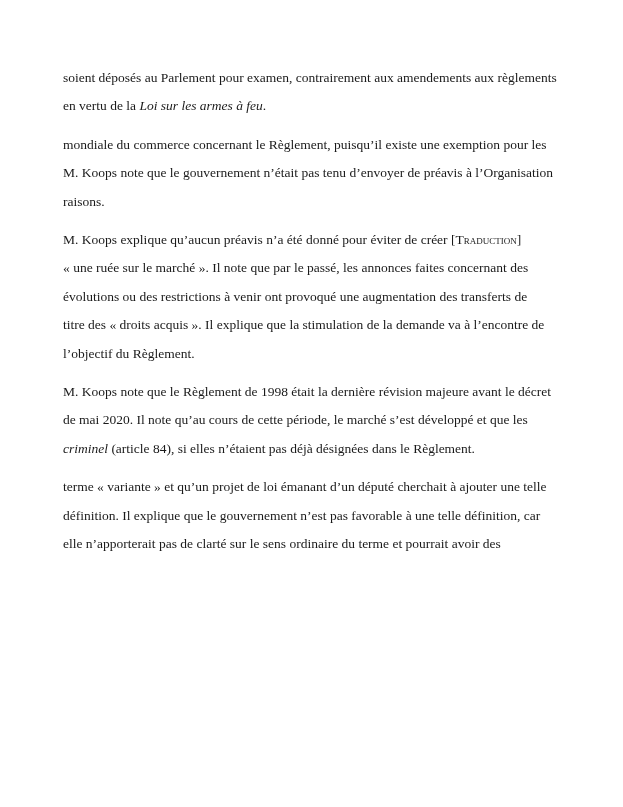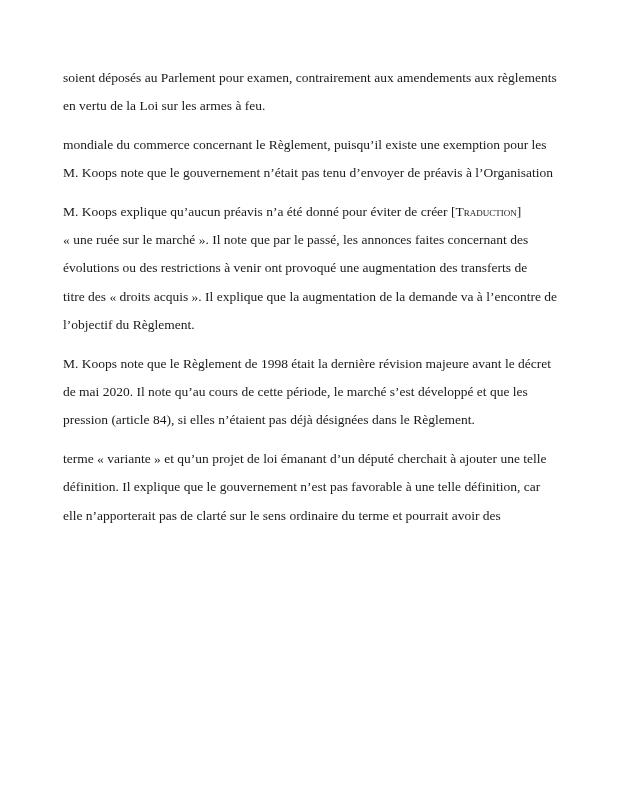--- a/index.html
+++ b/index.html
@@ -30,50 +30,52 @@
   }
   .line {
     display: block;
     line-height: 28.4px;
     white-space: nowrap;
   }
   .seg {
     font-style: normal;
   }
   .seg.italic {
+    font-style: italic;
   }
   .seg.smallcaps {
     font-variant: small-caps;
     margin-top: 12px;
   }
 </style>
 </head>
 <body>
 
 <div class="page">
   <div class="doc-body">
       <p class="para">
         <span class="line"><span class="seg">soient déposés au Parlement pour examen, contrairement aux amendements aux règlements</span></span>
         <span class="line"><span class="seg">en vertu de la </span><span class="seg italic">Loi sur les armes à feu</span><span class="seg">.</span></span>
       </p>
       <p class="para">
         <span class="line"><span class="seg">mondiale du commerce concernant le Règlement, puisqu’il existe une exemption pour les</span></span>
         <span class="line"><span class="seg">M. Koops note que le gouvernement n’était pas tenu d’envoyer de préavis à l’Organisation</span></span>
+        <span class="line"><span class="seg">raisons.</span></span>
       </p>
       <p class="para">
         <span class="line"><span class="seg">M. Koops explique qu’aucun préavis n’a été donné pour éviter de créer [</span><span class="seg smallcaps">Traduction</span><span class="seg">]</span></span>
         <span class="line"><span class="seg">« une ruée sur le marché ». Il note que par le passé, les annonces faites concernant des</span></span>
         <span class="line"><span class="seg">évolutions ou des restrictions à venir ont provoqué une augmentation des transferts de</span></span>
-        <span class="line"><span class="seg">titre des « droits acquis ». Il explique que la augmentation de la demande va à l’encontre de</span></span>
+        <span class="line"><span class="seg">titre des « droits acquis ». Il explique que la stimulation de la demande va à l’encontre de</span></span>
         <span class="line"><span class="seg">l’objectif du Règlement.</span></span>
       </p>
       <p class="para">
         <span class="line"><span class="seg">M. Koops note que le Règlement de 1998 était la dernière révision majeure avant le décret</span></span>
         <span class="line"><span class="seg">de mai 2020. Il note qu’au cours de cette période, le marché s’est développé et que les</span></span>
-        <span class="line"><span class="seg italic">pression</span><span class="seg"> (article 84), si elles n’étaient pas déjà désignées dans le Règlement.</span></span>
+        <span class="line"><span class="seg italic">criminel</span><span class="seg"> (article 84), si elles n’étaient pas déjà désignées dans le Règlement.</span></span>
       </p>
       <p class="para">
         <span class="line"><span class="seg">terme « variante » et qu’un projet de loi émanant d’un député cherchait à ajouter une telle</span></span>
         <span class="line"><span class="seg">définition. Il explique que le gouvernement n’est pas favorable à une telle définition, car</span></span>
         <span class="line"><span class="seg">elle n’apporterait pas de clarté sur le sens ordinaire du terme et pourrait avoir des</span></span>
       </p>
     </div>
 </div>
 
 </body></html>

